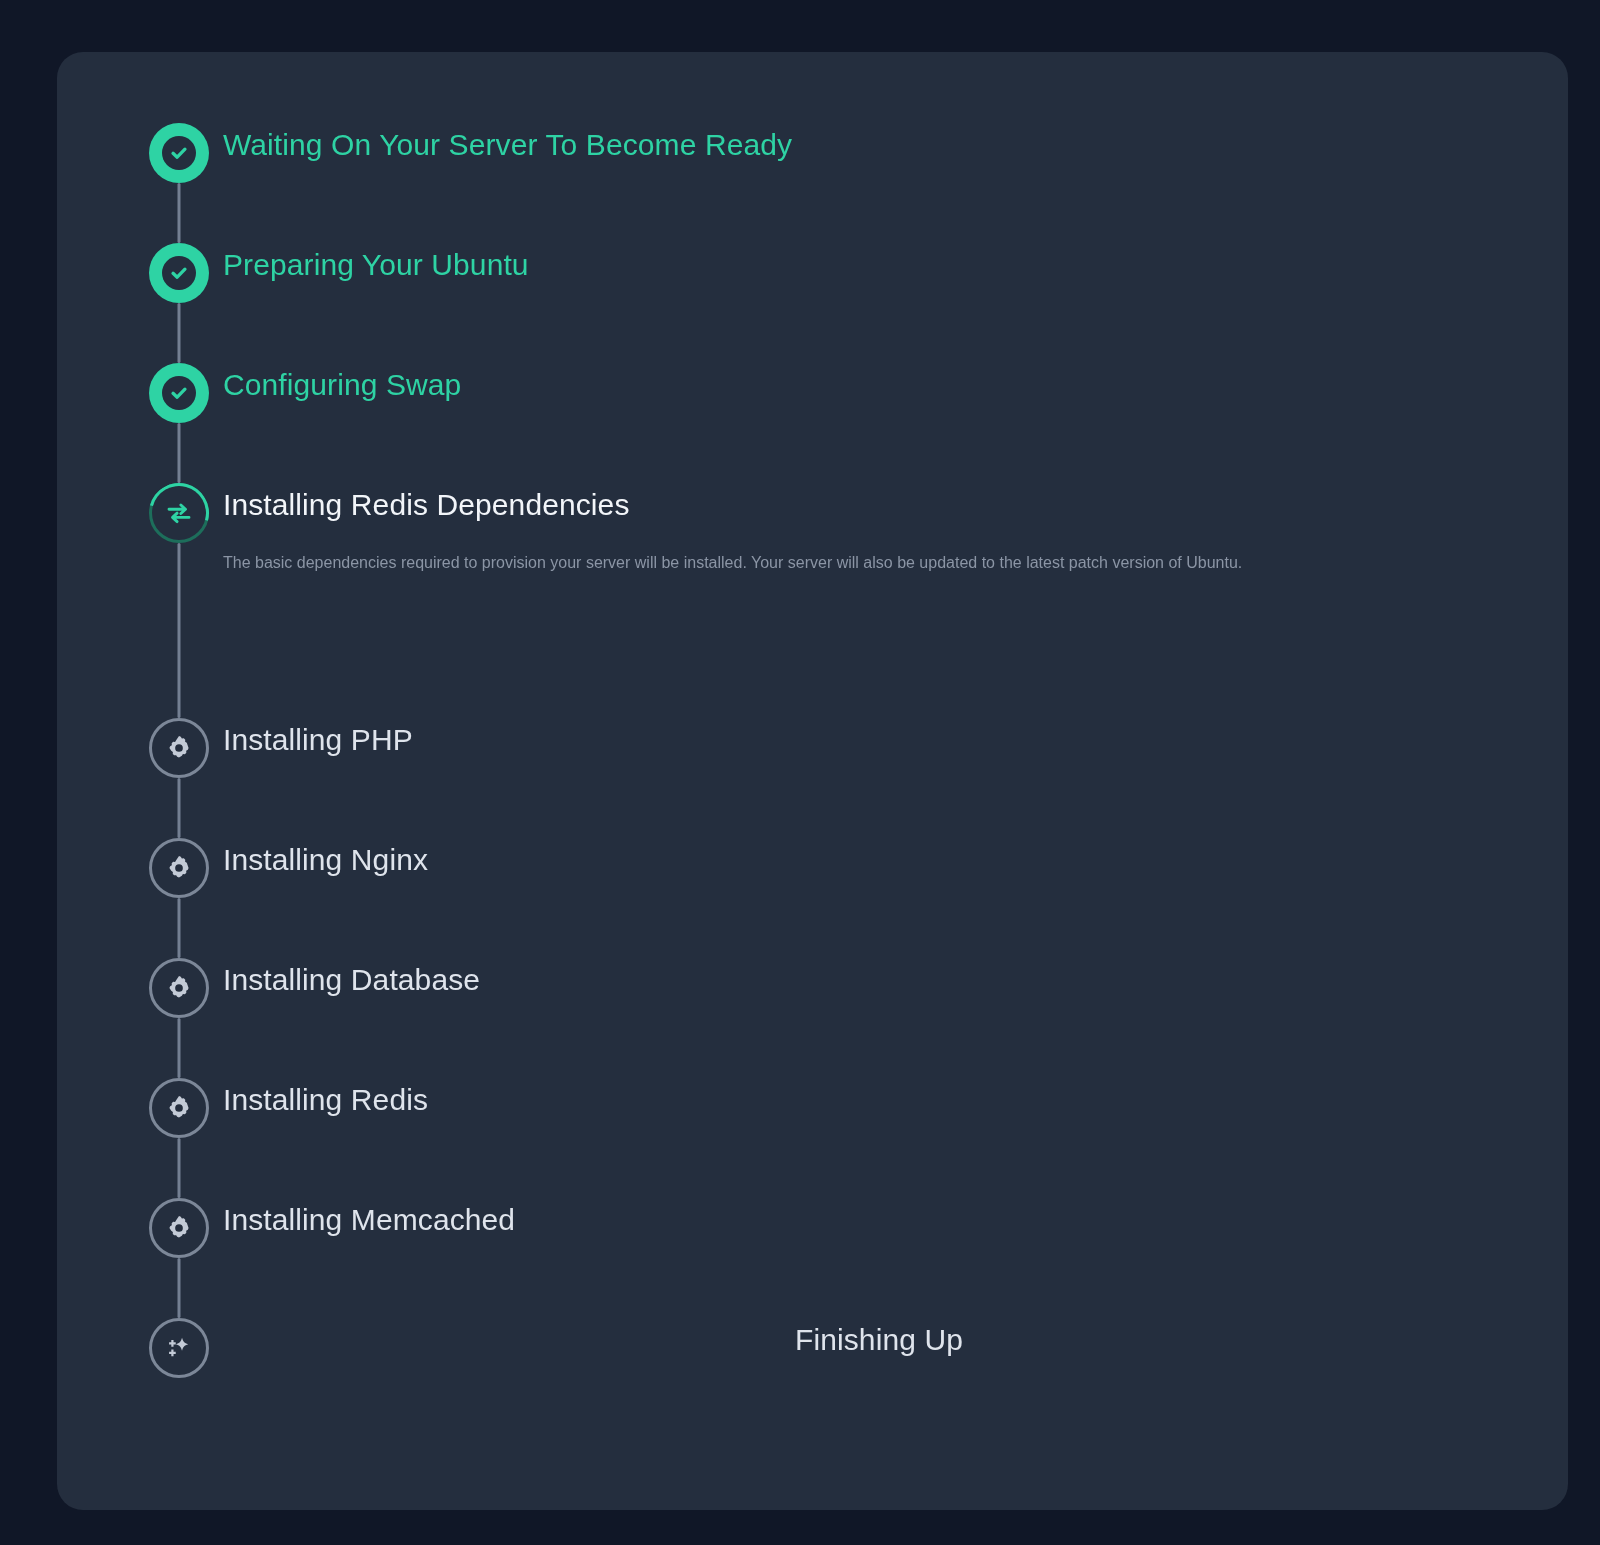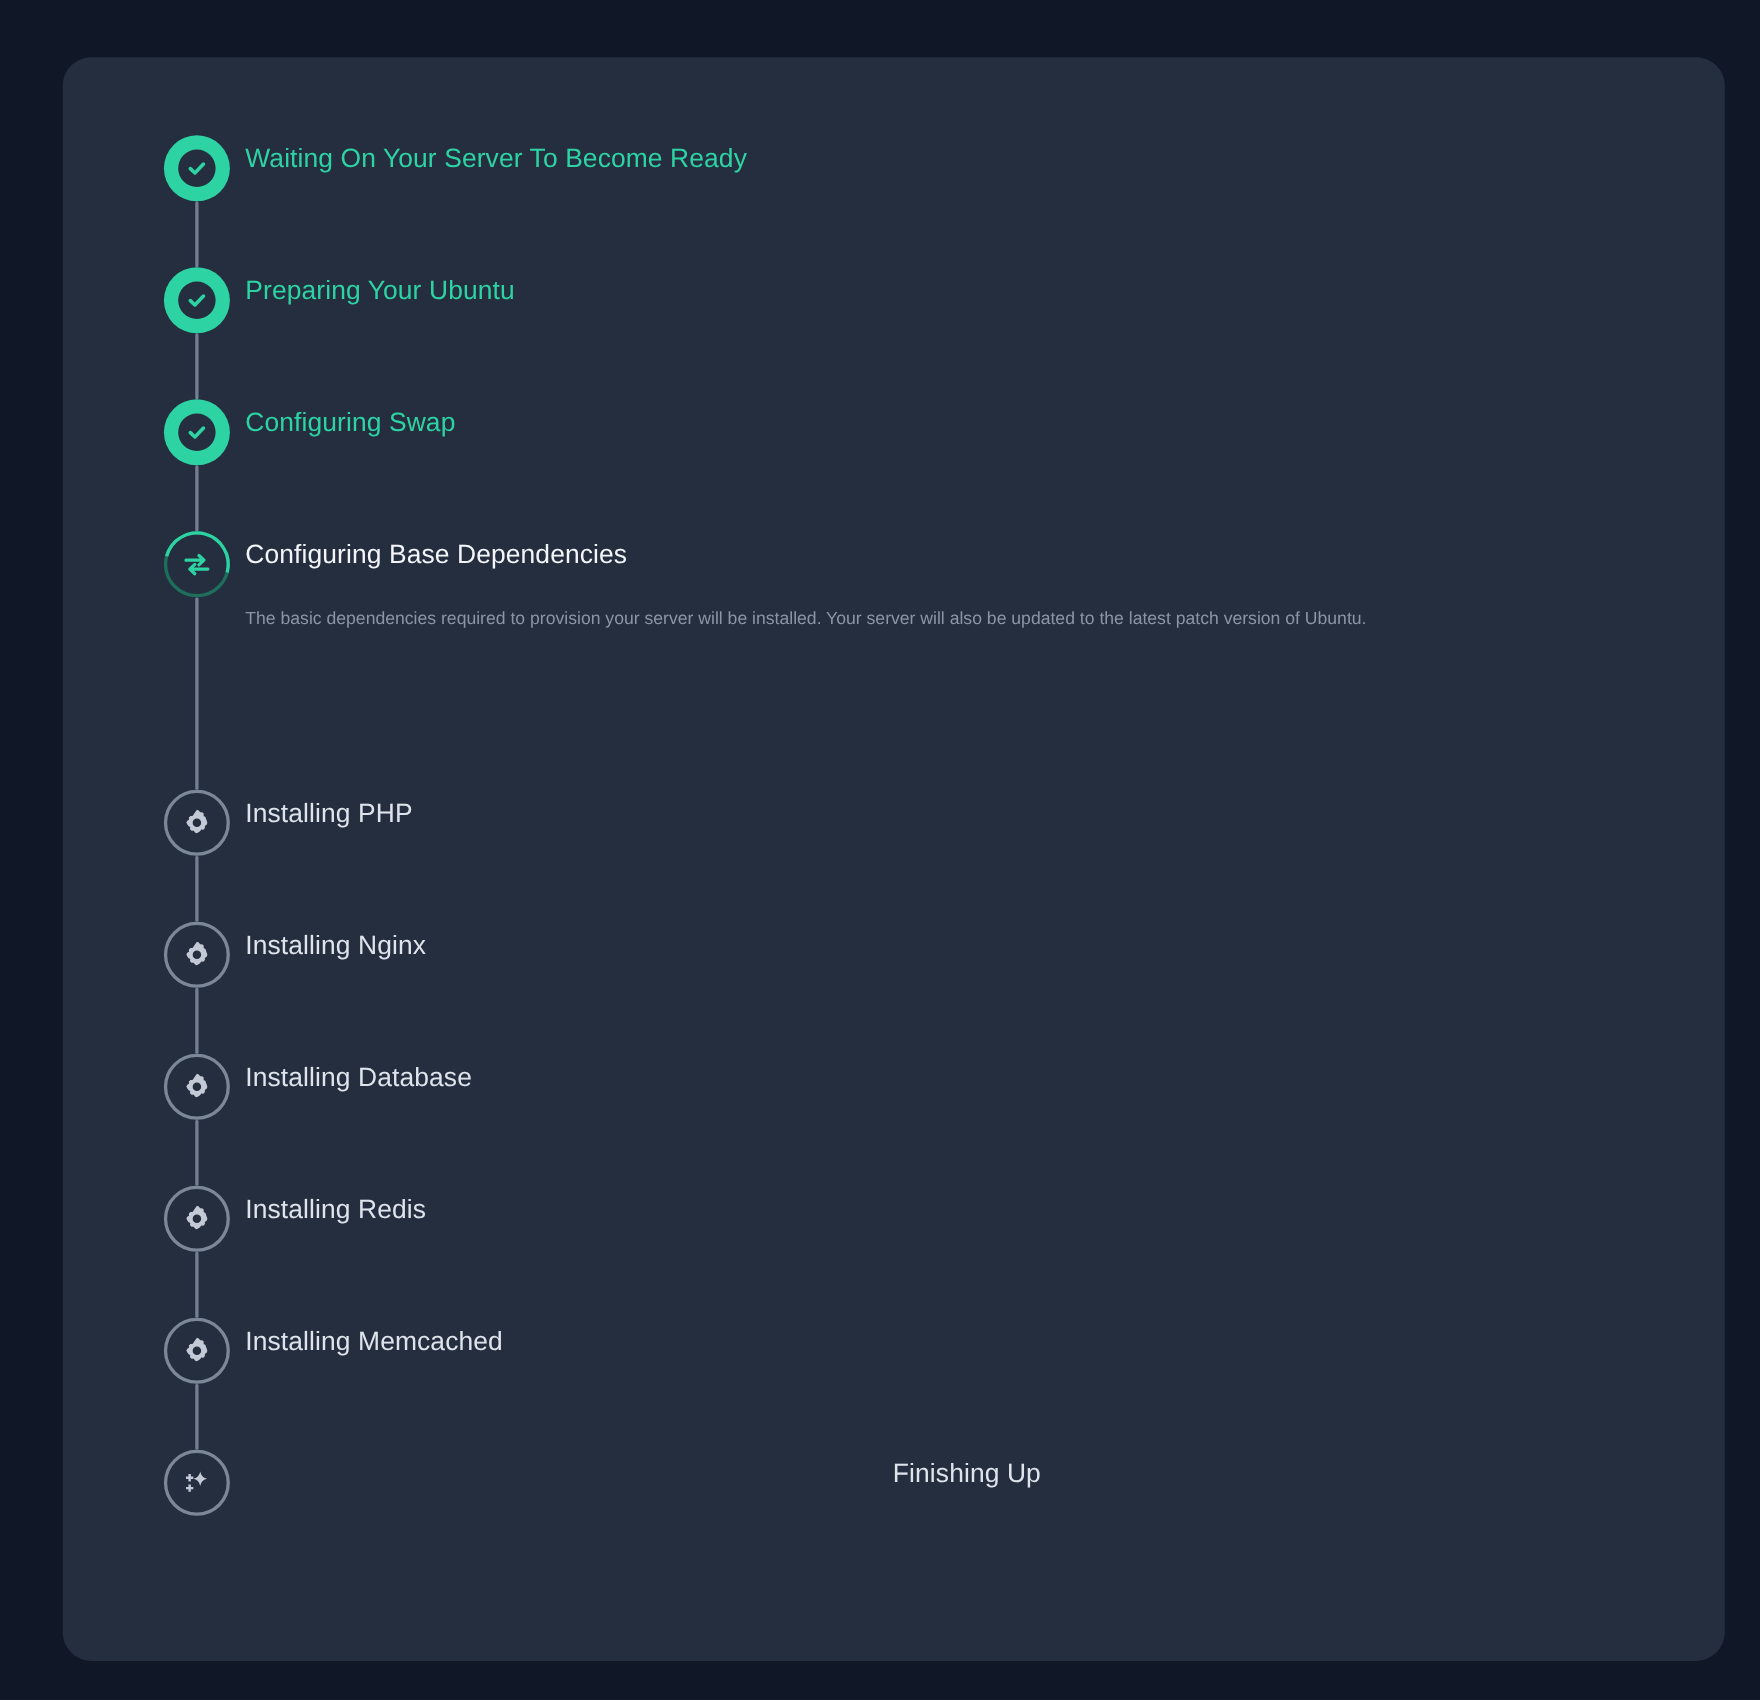--- a/index.html
+++ b/index.html
@@ -128,21 +128,21 @@
     border: 3px solid #7c8798;
   }
 
   
   .body {
     flex: 1 1 auto;
     padding-top: 8px;
   }
 
   .label {
-    font-size: 24px;
+    font-size: 30px;
     line-height: 40px;
     letter-spacing: 0.1px;
     color: #dfe4ec;
   }
   .step.done .label {
     color: #2ed3a4;
   }
   .step.active .label {
     color: #f2f5f9;
   }
@@ -228,21 +228,21 @@
           <div class="marker active">
             <div class="ring"></div>
             <div class="ring-arc"></div>
             <svg width="30" height="30" viewBox="0 0 24 24" aria-hidden="true" style="position:relative;z-index:3;">
               <path d="M4 9 H17 M13.5 5.6 L17.2 9 L13.5 12.4" fill="none" stroke="#2ed3a4" stroke-width="2.3" stroke-linecap="round" stroke-linejoin="round"></path>
               <path d="M20 15.5 H7 M10.5 12.1 L6.8 15.5 L10.5 18.9" fill="none" stroke="#2ed3a4" stroke-width="2.3" stroke-linecap="round" stroke-linejoin="round"></path>
             </svg>
           </div>
         </div>
         <div class="body">
-          <div class="label">Configuring Base Dependencies</div>
+          <div class="label">Installing Redis Dependencies</div>
           <div class="desc">The basic dependencies required to provision your server will be installed. Your server will also be updated to the latest patch version of Ubuntu.</div>
         </div>
       </div>
 
       <div class="step pending s-php">
         <div class="rail">
           <div class="connector"></div>
           <div class="marker pending">
             <svg width="28" height="28" viewBox="0 0 24 24" aria-hidden="true">
               <path fill="#c3cad6" d="M12 1.8l1.55.62.9 1.43 1.68-.12 1.23 1.23-.12 1.68 1.43.9L20.2 12l-.62 1.55-1.43.9.12 1.68-1.23 1.23-1.68-.12-.9 1.43L12 20.2l-1.55-.62-.9-1.43-1.68.12-1.23-1.23.12-1.68-1.43-.9L3.8 12l.62-1.55 1.43-.9-.12-1.68 1.23-1.23 1.68.12.9-1.43z"></path>

